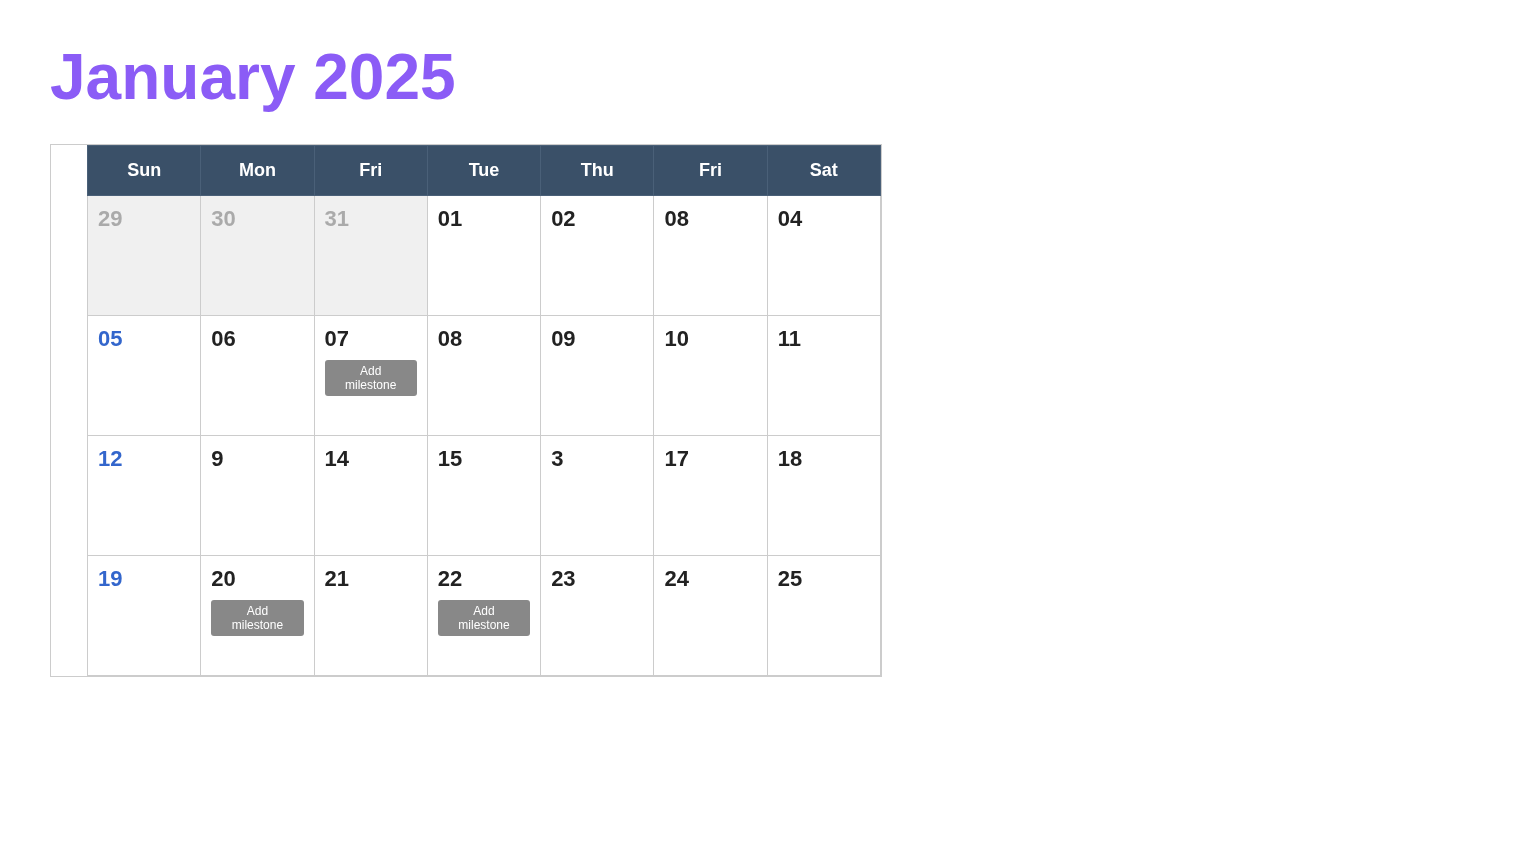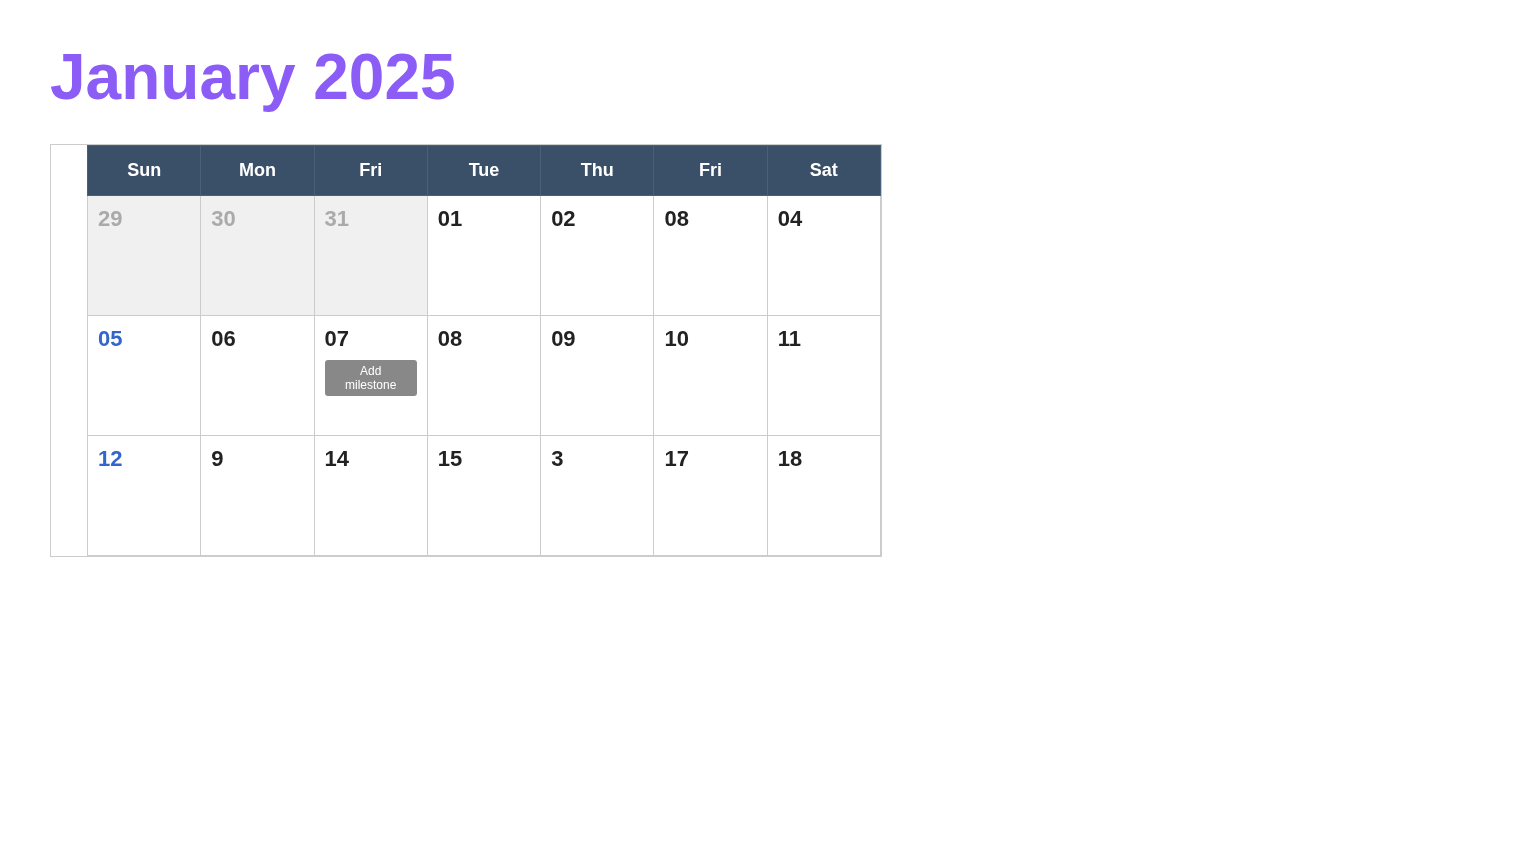--- a/index.html
+++ b/index.html
@@ -109,15 +109,24 @@
         </tr>
         <tr>
           <td><span class="day-number sunday">12</span></td>
           <td><span class="day-number">9</span></td>
           <td><span class="day-number">14</span></td>
           <td><span class="day-number">15</span></td>
           <td><span class="day-number">3</span></td>
           <td><span class="day-number">17</span></td>
           <td><span class="day-number">18</span></td>
         </tr>
+        <tr>
+          <td><span class="day-number sunday">19</span></td>
+          <td><span class="day-number">20</span><br><button class="milestone-btn">Add milestone</button></td>
+          <td><span class="day-number">21</span></td>
+          <td><span class="day-number">22</span><br><button class="milestone-btn">Add milestone</button></td>
+          <td><span class="day-number">23</span></td>
+          <td><span class="day-number">24</span></td>
+          <td><span class="day-number">25</span></td>
+        </tr>
       </tbody>
   </table>
 </div>
 
 </body></html>

